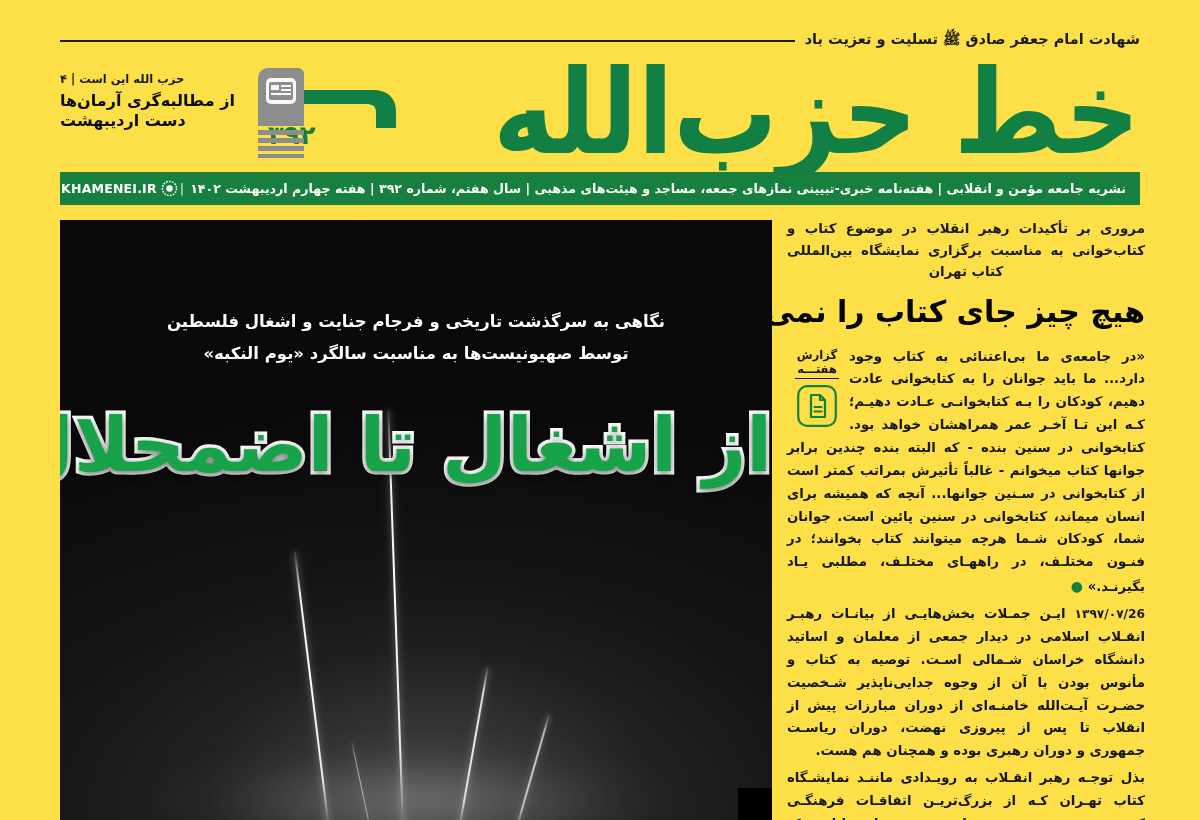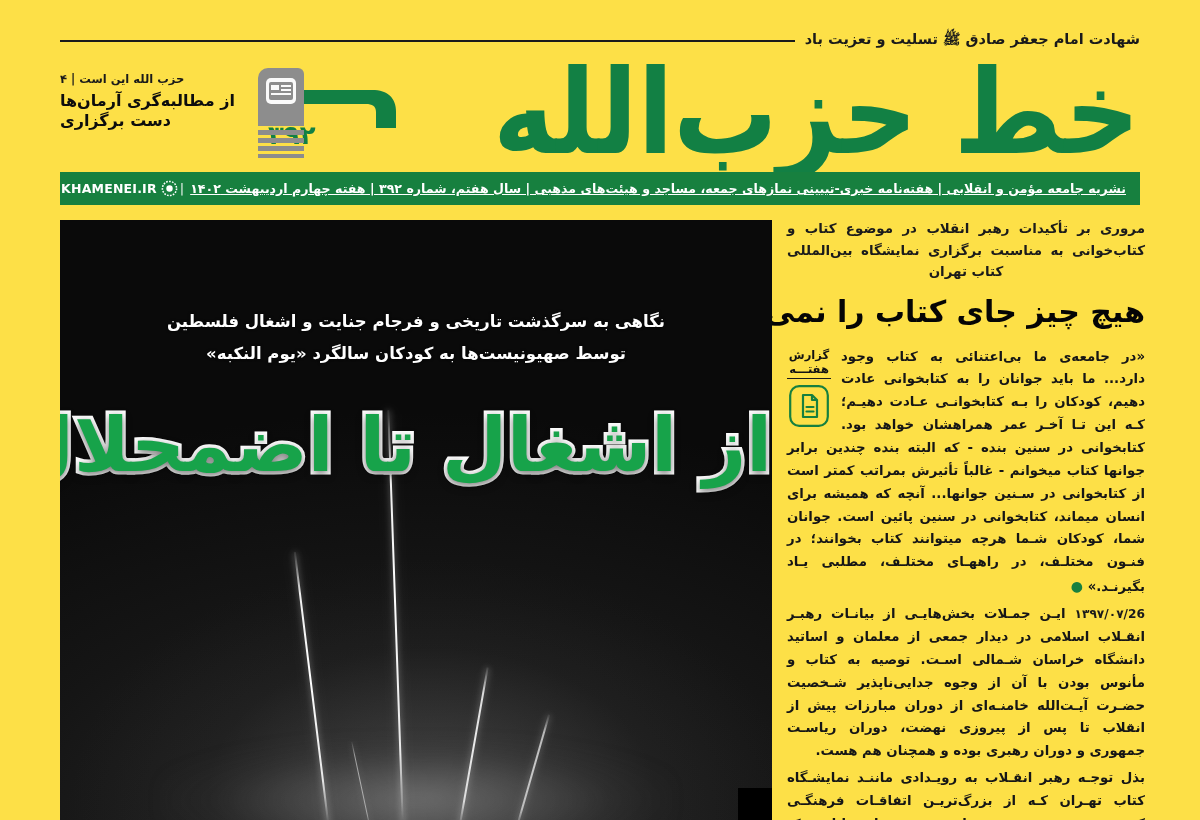--- a/index.html
+++ b/index.html
@@ -161,21 +161,20 @@
     box-sizing: border-box;
     direction: rtl;
   }
   .info-bar-text {
     color: #ffffff;
     font-size: 12.6px;
     font-weight: 700;
     white-space: nowrap;
     letter-spacing: -0.25px;
     flex: 0 0 auto;
-    text-decoration: underline;
   }
   .info-bar-spacer { flex: 1 1 auto; }
   .brand-mark {
     display: flex;
     flex-direction: row;
     align-items: center;
     gap: 4px;
     flex: 0 0 auto;
     margin-left: 2px;
     text-align: center;
@@ -234,21 +233,21 @@
     letter-spacing: -1.4px;
     margin: 0 0 16px 0;
     white-space: nowrap;
   }
 
   .body-wrap { position: relative; }
 
   .report-tag {
     float: left;
     width: 44px;
-    margin: 2px 10px 4px 0;
+    margin: 2px 10px 4px 8px;
     text-align: center;
   }
   .report-tag-label {
     font-size: 11.5px;
     font-weight: 700;
     line-height: 1.25;
     color: #121212;
     letter-spacing: -0.3px;
     border-bottom: 1.6px solid #1b1b1b;
     padding-bottom: 2px;
@@ -400,21 +399,21 @@
         <rect x="0" y="64" width="46" height="5" fill="#8d8d8d"></rect>
         <rect x="0" y="72" width="46" height="5" fill="#8d8d8d"></rect>
         <rect x="0" y="80" width="46" height="5" fill="#8d8d8d"></rect>
         <rect x="0" y="88" width="46" height="4" fill="#8d8d8d"></rect>
       </svg>
     </div>
 
     <div class="slogan-block">
       <div class="slogan-eyebrow">حزب الله این است | ۴</div>
       <div class="slogan-line">از مطالبه‌گری آرمان‌ها</div>
-      <div class="slogan-line">دست برگزاری</div>
+      <div class="slogan-line">دست اردیبهشت</div>
     </div>
 
   </div>
 
   <div class="info-bar">
     <div class="info-bar-text">نشریه جامعه مؤمن و انقلابی | هفته‌نامه خبری-تبیینی نمازهای جمعه، مساجد و هیئت‌های مذهبی | سال هفتم، شماره ۳۹۲ | هفته چهارم اردیبهشت ۱۴۰۲</div>
     <div class="info-bar-spacer"></div>
     <div class="brand-divider">|</div>
     <div class="brand-mark">
       <svg class="brand-emblem" viewBox="0 0 24 24">
@@ -457,20 +456,20 @@
         <div class="trail t1"></div>
         <div class="trail t2"></div>
         <div class="trail t3"></div>
         <div class="trail t4"></div>
         <div class="trail t5"></div>
         <div class="corner-block"></div>
       </div>
 
       <div class="hero-kicker">
         <span>نگاهی به سرگذشت تاریخی و فرجام جنایت و اشغال فلسطین</span>
-        <span>توسط صهیونیست‌ها به کودکان سالگرد «یوم النکبه»</span>
+        <span>توسط صهیونیست‌ها به مناسبت سالگرد «یوم النکبه»</span>
       </div>
 
       <div class="hero-headline">از اشغال تا اضمحلال</div>
     </div>
 
   </div>
 </div>
 
 </body></html>

